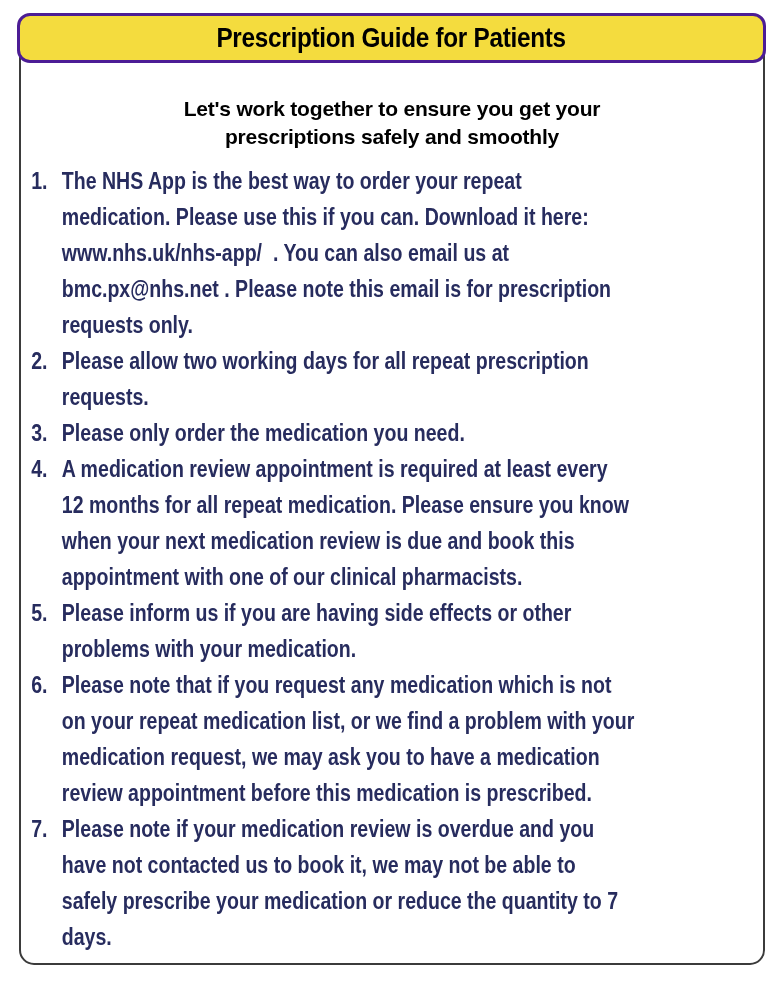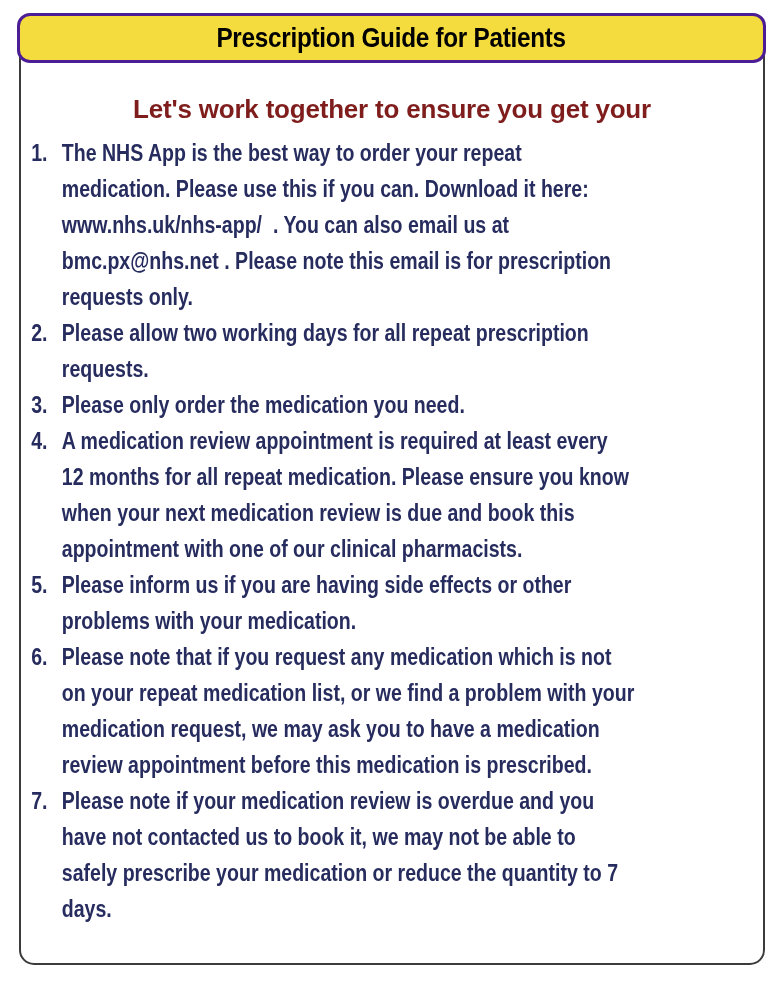--- a/index.html
+++ b/index.html
@@ -48,23 +48,23 @@
     font-size: 27px;
     font-weight: bold;
     color: #000000;
     letter-spacing: -0.3px;
     transform: scaleX(0.9);
     transform-origin: center;
     white-space: nowrap;
   }
   .subtitle {
     text-align: center;
-    color: #7f1d1d;
+    color: #000000;
     font-weight: bold;
-    font-size: 26px;
+    font-size: 21px;
     line-height: 28px;
     letter-spacing: -0.2px;
   }
   .subtitle .sub-line { white-space: pre; }
   .list {
     margin-top: 12px;
     padding-left: 12px;
     transform: scaleX(0.85);
     transform-origin: top left;
     width: 880px;
@@ -96,20 +96,21 @@
 
 <div class="page">
 
   <div class="banner">
     <span class="banner-title">Prescription Guide for Patients</span>
   </div>
 
   <div class="card">
     <div class="subtitle">
       <div class="sub-line">Let's work together to ensure you get your</div>
+      <div class="sub-line">prescriptions safely and smoothly</div>
     </div>
 
     <div class="list">
         <div class="item">
           <span class="num">1.</span>
           <div class="lines">
             <div class="line">The NHS App is the best way to order your repeat</div>
             <div class="line">medication. Please use this if you can. Download it here:</div>
             <div class="line">www.nhs.uk/nhs-app/  . You can also email us at</div>
             <div class="line">bmc.px@nhs.net . Please note this email is for prescription</div>

